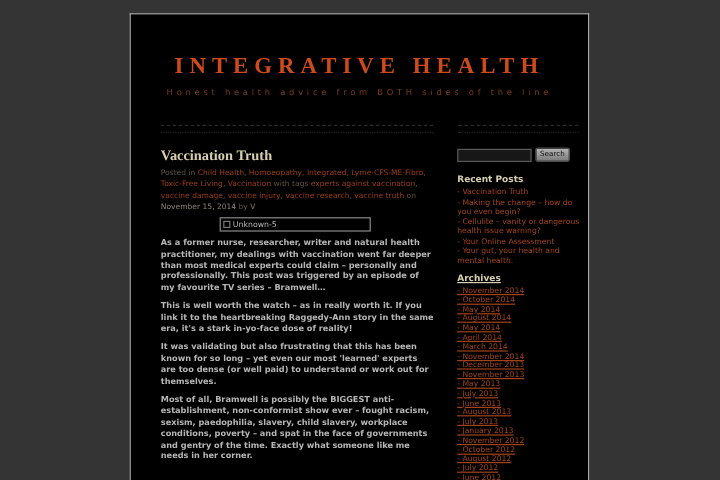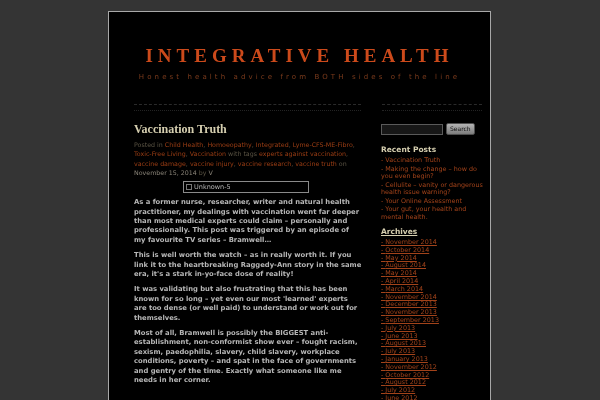--- a/index.html
+++ b/index.html
@@ -110,21 +110,21 @@
         <li><a>November 2014</a></li>
         <li><a>October 2014</a></li>
         <li><a>May 2014</a></li>
         <li><a>August 2014</a></li>
         <li><a>May 2014</a></li>
         <li><a>April 2014</a></li>
         <li><a>March 2014</a></li>
         <li><a>November 2014</a></li>
         <li><a>December 2013</a></li>
         <li><a>November 2013</a></li>
-        <li><a>September 2013</a></li>
+        <li><a>May 2013</a></li>
         <li><a>July 2013</a></li>
         <li><a>June 2013</a></li>
         <li><a>August 2013</a></li>
         <li><a>July 2013</a></li>
         <li><a>January 2013</a></li>
         <li><a>November 2012</a></li>
         <li><a>October 2012</a></li>
         <li><a>August 2012</a></li>
         <li><a>July 2012</a></li>
         <li><a>June 2012</a></li>

